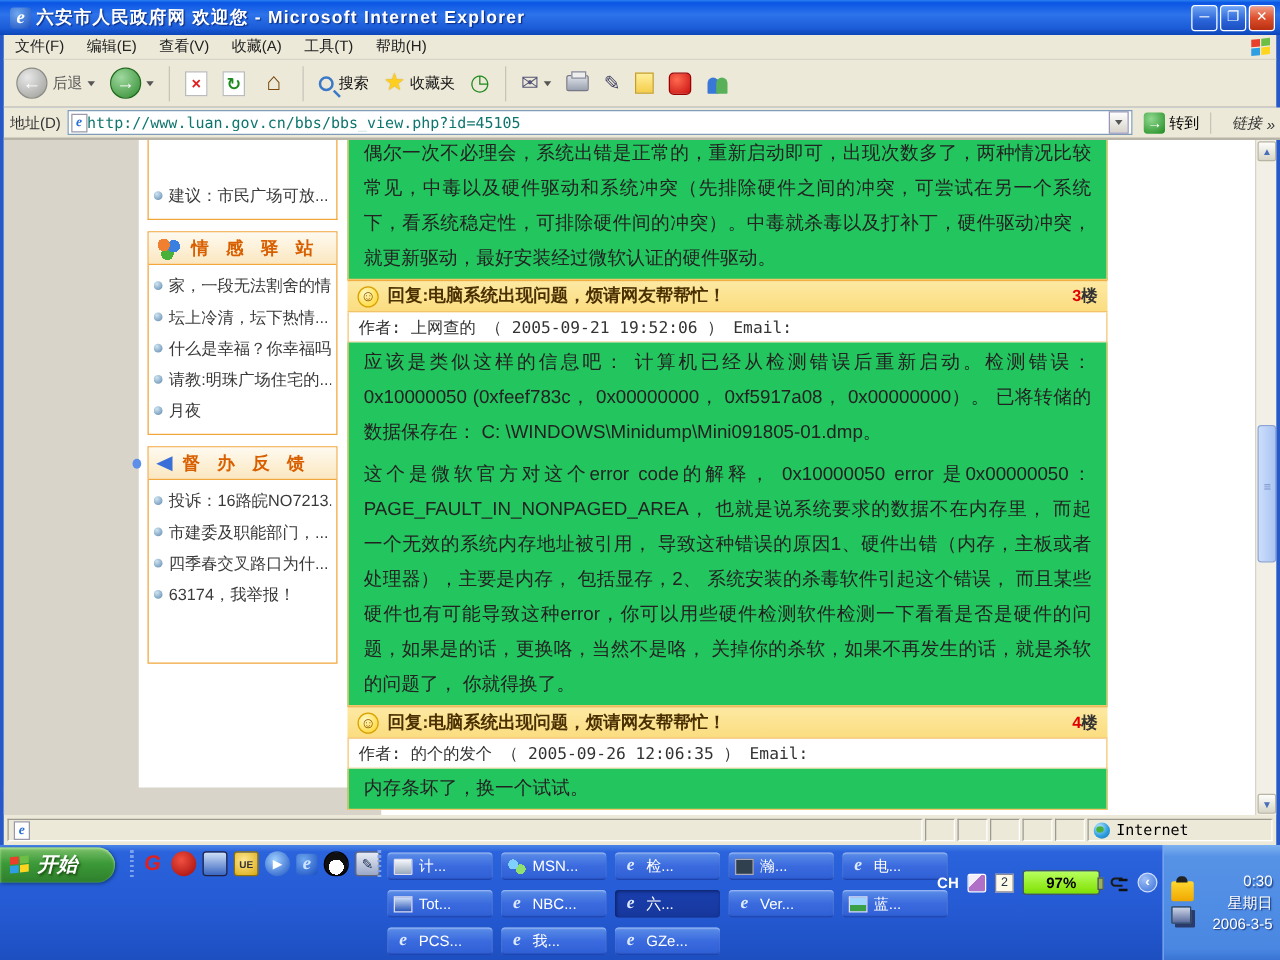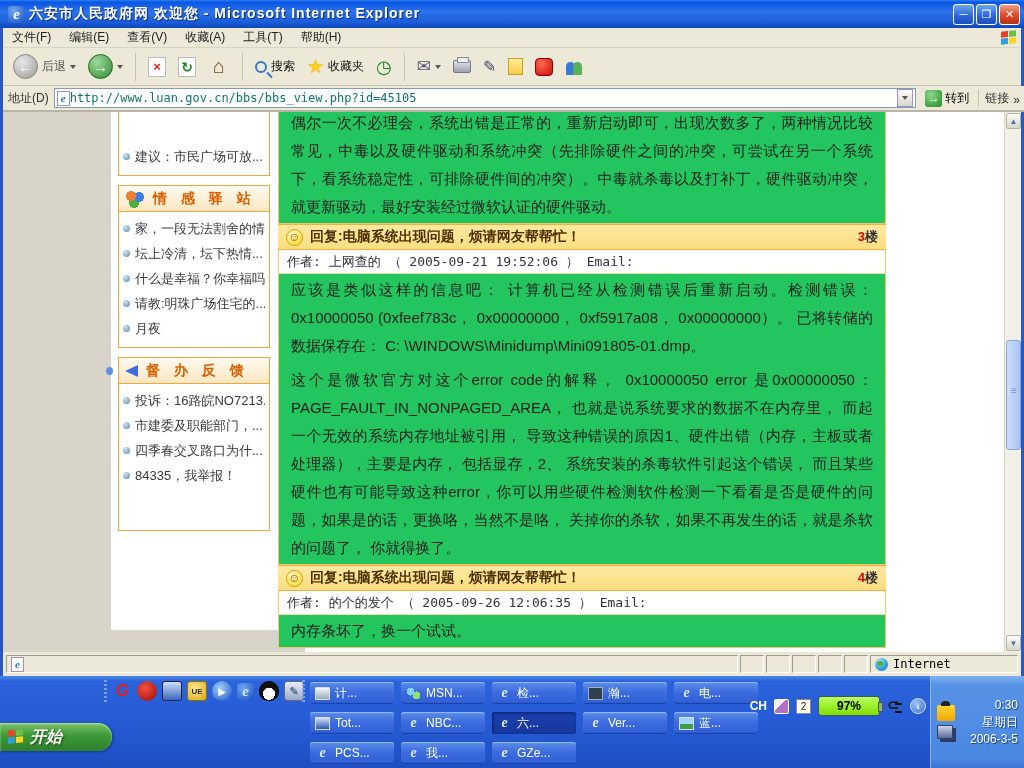--- a/index.html
+++ b/index.html
@@ -53,21 +53,21 @@
   .people::after { left:8px; background:#58b058; }
 
   .addressbar { position:absolute; left:3px; top:86px; width:1022px; height:26px; background:#ece9d8;
     display:flex; align-items:center; gap:5px; padding:0 5px; border-bottom:2px solid #b8b4a8; font-size:12px; }
   .addr-label { color:#333; }
   .addr-field { flex:1; height:20px; background:#fff; border:1px solid #7f9db9; display:flex; align-items:center; padding:0 2px; }
   .addr-field input { border:none; outline:none; flex:1; font-family:"DejaVu Sans Mono","Liberation Mono",monospace; font-size:12px; color:#0f766e; background:transparent; }
   .addr-drop { width:16px; height:18px; background:linear-gradient(#fefefe,#d8d4cc); border:1px solid #9a96b8; display:flex; align-items:center; justify-content:center; }
   .go-btn { display:flex; align-items:center; gap:3px; padding:1px 4px; }
   .go-sq { width:17px; height:17px; border-radius:3px; background:radial-gradient(circle at 35% 30%,#8fd88f,#1e8a1e); color:#fff; text-align:center; line-height:16px; font-size:12px; font-weight:bold; }
-  .links { display:flex; align-items:flex-end; gap:4px; color:#333; border-left:1px solid #c8c4b8; padding-left:6px; }
+  .links { display:flex; align-items:flex-end; gap:4px; color:#333; border-left:1px solid #c8c4b8; padding-left:16px;font-style:italic; }
 
   
   .viewport { position:absolute; left:3px; top:112px; width:1018px; height:540px; background:#fff; overflow:hidden; }
   .gray-strip { position:absolute; left:0; top:0; width:108px; height:540px; background:#d8d4ca; }
   .gray-corner { position:absolute; left:0; top:518px; width:302px; height:22px; background:#d8d4ca; }
 
   
   .sidebar { position:absolute; left:115px; top:0; width:152px; font-size:13px; color:#3a3a3a; }
   .sbox { border:1px solid #f2a73d; background:#fff; margin-bottom:9px; padding:3px 4px 6px 4px; }
   .sbox.cut { border-top:none; height:64px; overflow:hidden; display:flex; flex-direction:column; justify-content:flex-end; }
@@ -117,23 +117,23 @@
   .pane.sm { width:24px; }
   .pane.inet { width:148px; }
   .iedoc { width:13px; height:15px; background:#fff; border:1px solid #99a; color:#2a6fd8; font-weight:bold; font-style:italic;
     font-size:11px; line-height:13px; text-align:center; font-family:"Liberation Serif",serif; }
   .globe { width:13px; height:13px; border-radius:50%; background:radial-gradient(circle at 35% 30%,#bfe8ff,#2f9fe0 55%,#1a6fb0); position:relative; flex:none;}
   .globe::after { content:""; position:absolute; left:2px; top:3px; width:6px; height:5px; border-radius:50%; background:#49b03a; }
 
   
   .taskbar { position:absolute; left:0; top:676px; width:1024px; height:92px;
     background:linear-gradient(180deg,#4a86e8 0%,#2a63dc 6%,#2459d2 60%,#1d4fc0 100%); }
-  .start { position:absolute; left:0; top:2px; width:112px; height:28px; border-radius:0 14px 14px 0;
+  .start { position:absolute; left:0; top:2px; width:92px; height:28px; border-radius:0 14px 14px 0;
     background:linear-gradient(180deg,#7cc06a 0%,#3c9a38 45%,#2e7f2c 100%); box-shadow:inset 0 1px 2px #b8e8a0, 1px 1px 3px #123a80;
-    display:flex; align-items:center; gap:6px; padding:0 14px 0 8px; color:#fff; font-weight:bold; font-style:italic; font-size:16px; text-shadow:1px 1px 2px #1a4a10;margin-top:45px; }
+    display:flex; align-items:center; gap:6px; padding:0 14px 0 8px; color:#fff; font-weight:bold; font-style:italic; font-size:16px; text-shadow:1px 1px 2px #1a4a10; }
   .flag-box { width:16px; height:14px; display:grid; grid-template-columns:7px 7px; grid-template-rows:6px 6px; gap:1px; transform:skewY(-6deg); }
   .flag-box i:nth-child(1){background:#e8402a;} .flag-box i:nth-child(2){background:#6cbe45;}
   .flag-box i:nth-child(3){background:#2f9fe3;} .flag-box i:nth-child(4){background:#ffd51f;}
   .ql-sep { position:absolute; width:3px; height:24px; top:4px; background:repeating-linear-gradient(180deg,#7aa0ee 0 2px,transparent 2px 4px); }
   .quick { position:absolute; left:112px; top:5px; display:flex; gap:5px; align-items:center; }
   .ql { width:20px; height:20px; display:flex; align-items:center; justify-content:center; font-size:13px; font-weight:bold; border-radius:3px; }
   .ql.fg { color:#e02020; font-style:italic; font-size:17px; }
   .ql.av { background:radial-gradient(circle at 40% 35%,#f05040,#a00808); color:#fff; font-size:7px; border-radius:50%; }
   .ql.tc { background:linear-gradient(#cfe0f8,#3a66c0); border:1px solid #224; }
   .ql.ue { background:radial-gradient(circle at 40% 35%,#ffe890,#d8a810); border:1px solid #907008; color:#333; font-size:8px; }
@@ -333,21 +333,21 @@
       <div class="s-item">
           <span class="blt"></span>
           <span>市建委及职能部门，...</span>
         </div>
       <div class="s-item">
           <span class="blt"></span>
           <span>四季春交叉路口为什...</span>
         </div>
       <div class="s-item">
           <span class="blt"></span>
-          <span>84335，我举报！</span>
+          <span>63174，我举报！</span>
         </div>
     </div>
   </div>
 
   <div class="main-col">
     <div class="post-body first">
       <p>偶尔一次不必理会，系统出错是正常的，重新启动即可，出现次数多了，两种情况比较常见，中毒以及硬件驱动和系统冲突（先排除硬件之间的冲突，可尝试在另一个系统下，看系统稳定性，可排除硬件间的冲突）。中毒就杀毒以及打补丁，硬件驱动冲突，就更新驱动，最好安装经过微软认证的硬件驱动。</p>
     </div>
 
     <div class="reply-head">

